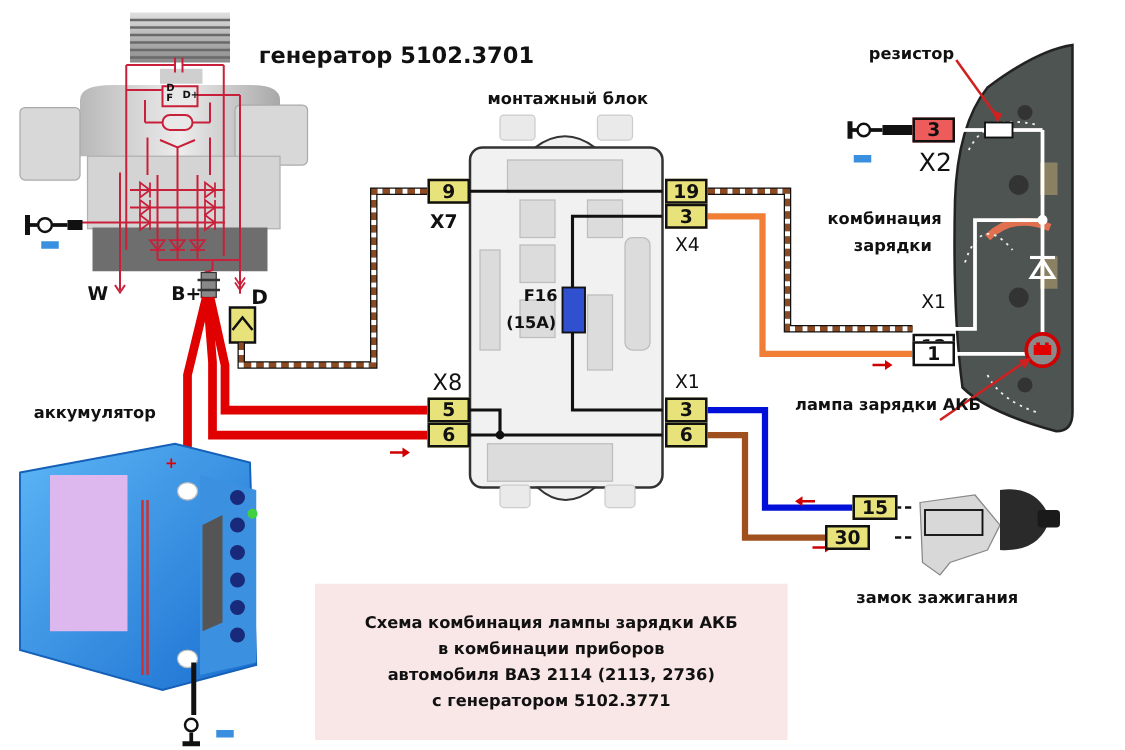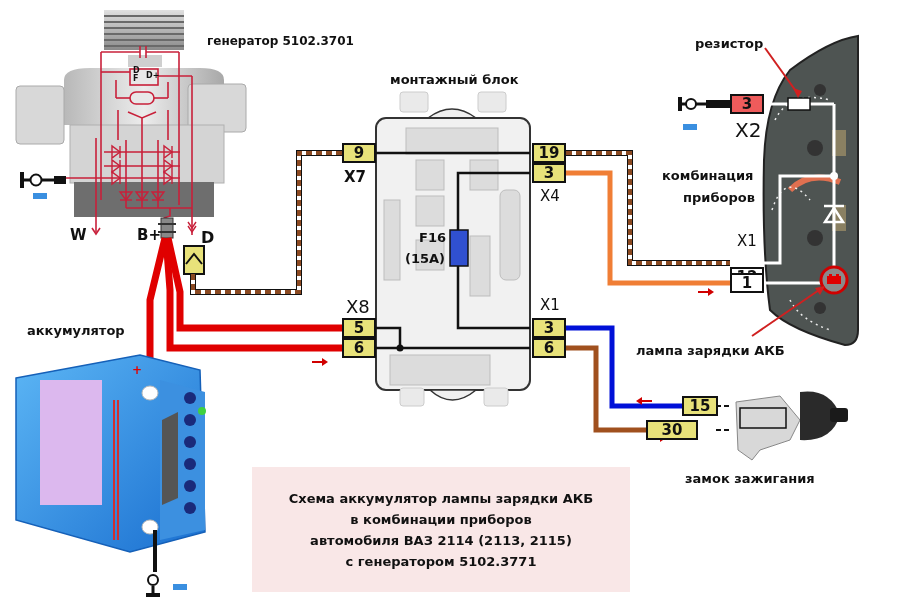--- a/index.html
+++ b/index.html
@@ -1,21 +1,21 @@
 <!DOCTYPE html>
 <html><head>
   <meta charset="utf-8">
   <style>
     html, body { margin: 0; padding: 0; background: #ffffff; }
     body { width: 900px; height: 600px; position: relative; overflow: hidden;
            font-family: "DejaVu Sans", sans-serif; }
     #stage { position: absolute; left: 0; top: 0; width: 900px; height: 600px; }
     .lbl { position: absolute; font-family: "DejaVu Sans", sans-serif; font-weight: bold;
            color: #111; white-space: nowrap; }
-    .lbl-lg { font-size: 12px; }
+    .lbl-lg { font-size: 18px; }
     .lbl-md { font-size: 13px; }
     .pin { position: absolute; width: 34px; height: 20px; box-sizing: border-box;
            border: 2px solid #111; display: flex; align-items: center; justify-content: center;
            font-weight: bold; font-size: 15px; color: #111; }
     .pin.y { background: #e8e27a; }
     .pin.w { background: #ffffff; }
     .pin.r { background: #ee5b5b; }
     .caption-box { position: absolute; left: 252px; top: 467px; width: 378px; height: 125px;
                    background: #f9e7e7; display: flex; flex-direction: column;
                    align-items: center; justify-content: center; }
@@ -315,32 +315,32 @@
 
   <div class="lbl lbl-lg" style="left:540px;top:296px;font-weight:normal;font-size:15px">X1</div>
   <div class="pin y" style="left:532px;top:318px">3</div>
   <div class="pin y" style="left:532px;top:338px">6</div>
 
   <div class="lbl lbl-md" style="left:695px;top:36px">резистор</div>
   <div class="pin r" style="left:730px;top:94px">3</div>
   <div class="lbl lbl-lg" style="left:735px;top:118px;font-weight:normal;font-size:20px">X2</div>
   <div class="minus" style="left:683px;top:124px"></div>
   <div class="lbl lbl-md" style="left:662px;top:168px">комбинация</div>
-  <div class="lbl lbl-md" style="left:683px;top:190px">приборов</div>
+  <div class="lbl lbl-md" style="left:683px;top:190px">зарядки</div>
   <div class="lbl lbl-lg" style="left:737px;top:232px;font-weight:normal;font-size:15px">X1</div>
   <div class="pin w" style="left:730px;top:267px">12</div>
   <div class="pin w" style="left:730px;top:273px">1</div>
-  <div class="lbl lbl-md" style="left:636px;top:343px">лампа зарядки АКБ</div>
+  <div class="lbl lbl-md" style="left:636px;top:317px">лампа зарядки АКБ</div>
 
   <div class="lbl lbl-md" style="left:27px;top:323px">аккумулятор</div>
   <div class="minus" style="left:173px;top:584px"></div>
 
   <div class="pin y" style="left:682px;top:396px;width:36px">15</div>
-  <div class="pin y" style="left:646px;top:420px;width:52px">30</div>
+  <div class="pin y" style="left:660px;top:420px;width:36px">30</div>
   <div class="lbl lbl-md" style="left:685px;top:471px">замок зажигания</div>
 
   <div class="caption-box">
-    <div class="caption-line">Схема аккумулятор лампы зарядки АКБ</div>
+    <div class="caption-line">Схема комбинация лампы зарядки АКБ</div>
     <div class="caption-line">в комбинации приборов</div>
-    <div class="caption-line">автомобиля ВАЗ 2114 (2113, 2115)</div>
+    <div class="caption-line">автомобиля ВАЗ 2114 (2113, 2736)</div>
     <div class="caption-line">с генератором 5102.3771</div>
   </div>
 </div>
 
 </body></html>

